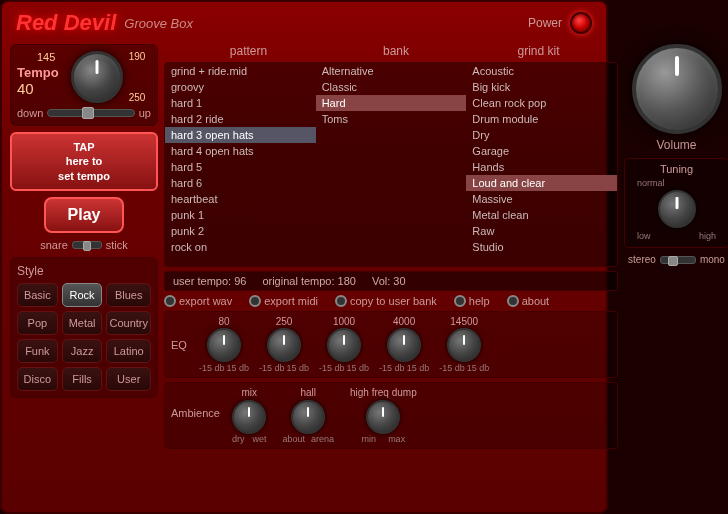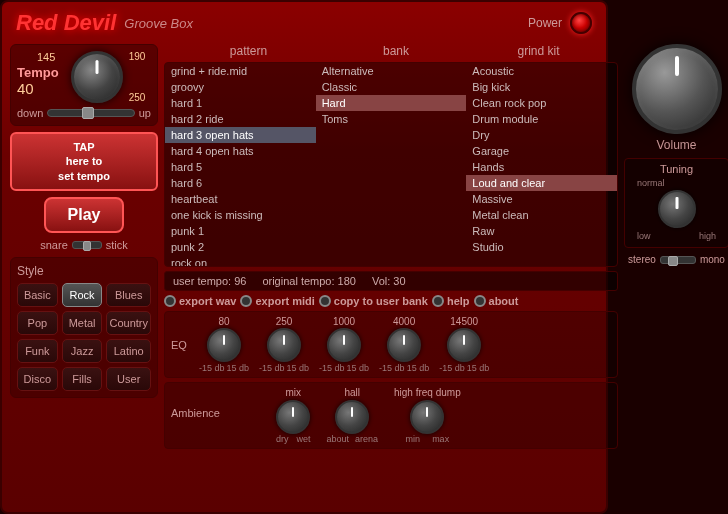--- a/index.html
+++ b/index.html
@@ -301,24 +301,23 @@
       padding: 3px 8px;
       font-size: 11px;
       color: #ccaaaa;
       gap: 16px;
     }
 
     
     .controls-bar {
       display: flex;
       align-items: center;
-      gap: 4px;
+      gap: 17px;
       font-size: 11px;
       color: #cc9999;
-      font-weight: bold;
     }
     .radio-item {
       display: flex;
       align-items: center;
       gap: 3px;
       cursor: pointer;
     }
     .radio-dot {
       width: 12px;
       height: 12px;
@@ -379,21 +378,20 @@
     .ambience-section {
       background: rgba(0,0,0,0.2);
       border-radius: 4px;
       padding: 4px 6px;
       border: 1px solid #440000;
     }
     .ambience-groups {
       display: flex;
       gap: 16px;
       align-items: flex-end;
-      margin-left: 44px;
     }
     .amb-group {
       display: flex;
       flex-direction: column;
       align-items: center;
     }
     .amb-title { color: #cc9999; font-size: 10px; margin-bottom: 2px; }
     .amb-knob-row {
       display: flex;
       gap: 6px;
@@ -605,21 +603,20 @@
         <div class="list-col" id="pattern-list">
             <div class="list-item">grind + ride.mid</div>
             <div class="list-item">groovy</div>
             <div class="list-item">hard 1</div>
             <div class="list-item">hard 2 ride</div>
             <div class="list-item selected">hard 3 open hats</div>
             <div class="list-item">hard 4 open hats</div>
             <div class="list-item">hard 5</div>
             <div class="list-item">hard 6</div>
             <div class="list-item">heartbeat</div>
-            <div class="list-item">one kick is missing</div>
             <div class="list-item">punk 1</div>
             <div class="list-item">punk 2</div>
             <div class="list-item">rock on</div>
           </div>
         <div class="list-col" id="bank-list">
             <div class="list-item">Alternative</div>
             <div class="list-item">Classic</div>
             <div class="list-item selected-red">Hard</div>
             <div class="list-item">Toms</div>
           </div>

